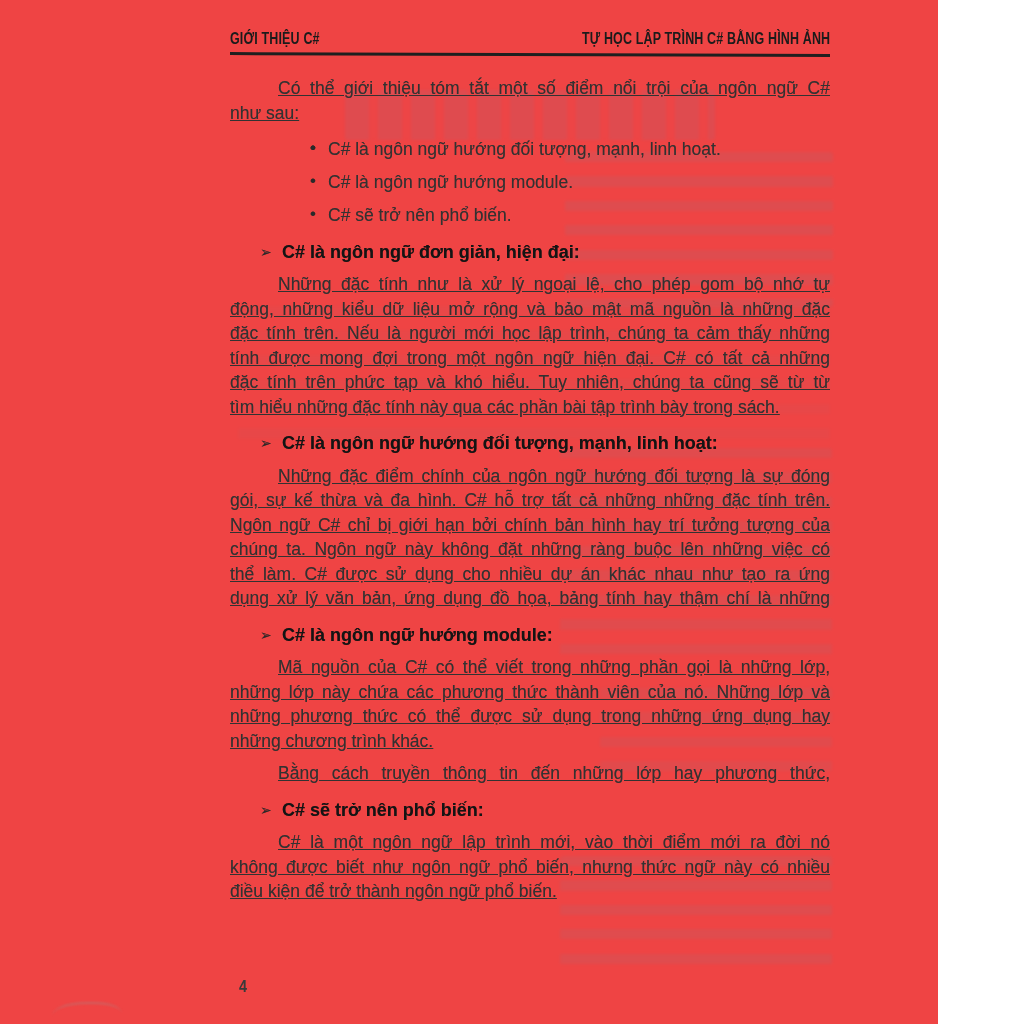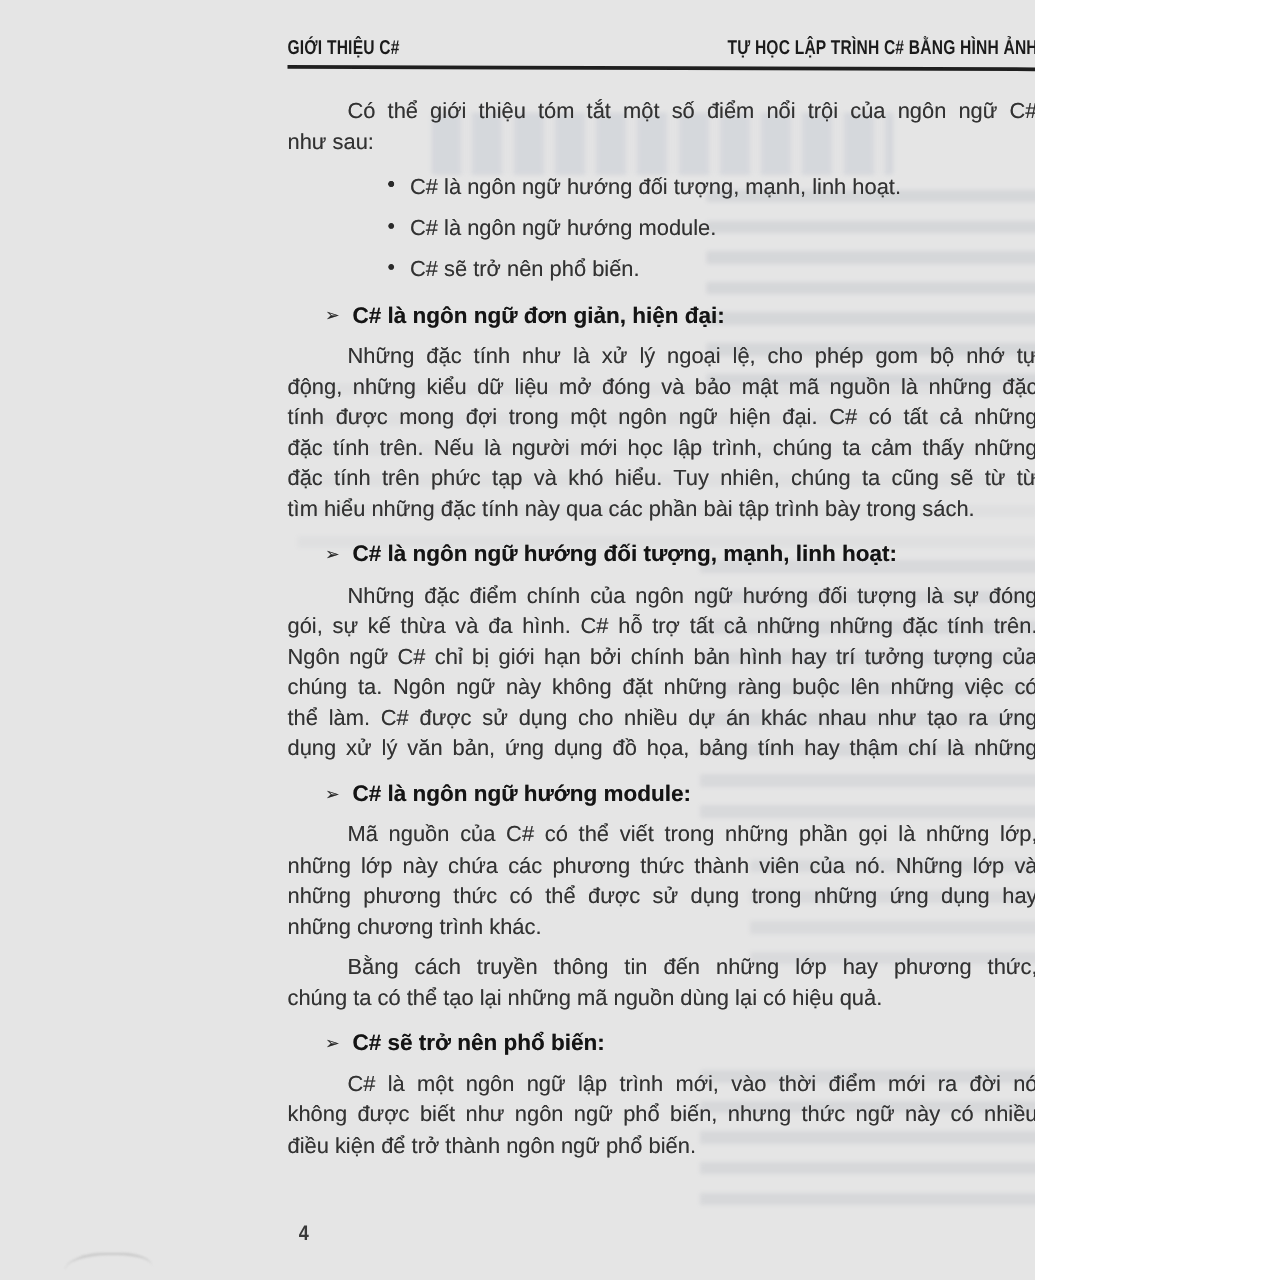--- a/index.html
+++ b/index.html
@@ -1,38 +1,38 @@
 <!DOCTYPE html>
 <html lang="vi"><head>
 <meta charset="utf-8">
 <style>
   html,body { margin:0; padding:0; background:#ffffff; }
   .page {
-    position:relative; width:828px; height:1024px;
-    background:#e5e5e5; overflow:hidden;
+    position:relative; width:938px; height:1024px;
+    background:#ef4444; overflow:hidden;
     font-family:"Liberation Sans", sans-serif;
     color:#303030;
   }
   
   .content { position:absolute; left:230px; top:30px; width:600px; }
 
   .header { display:flex; justify-content:space-between; align-items:flex-end; }
   .header .hl, .header .hr {
     display:inline-block; font-weight:bold; font-size:16px; color:#1b1b1b;
     white-space:nowrap; letter-spacing:.2px;
   }
   .header .hl { transform:scaleX(.78); transform-origin:left bottom; }
   .header .hr { transform:scaleX(.78); transform-origin:right bottom; }
   .rule { height:3px; background:#1f1f1f; margin-top:5px; transform:rotate(.18deg); }
 
   .bodytext { font-size:17.5px; line-height:24.5px; color:#323232;
               text-shadow:0 0 .5px rgba(45,45,45,.45); }
 
   .para { margin:0 0 8px 0; }
-  .jline { text-align:justify; text-align-last:justify; white-space:normal; }
+  .jline { text-align:justify; text-align-last:justify; white-space:normal;text-decoration:underline; }
   .jline.last { text-align-last:left; }
   .para .jline:first-child { text-indent:48px; }
 
   .intro { margin-top:20px; }
 
   .bullets { margin:12px 0 0 0; padding:0 0 0 80px; list-style:none; }
   .bullets li { position:relative; padding-left:18px; margin-bottom:8.5px; }
   .bullets .dot { position:absolute; left:0; top:-1px; font-size:17px; color:#2a2a2a; }
 
   .section { margin-top:12px; }
@@ -103,23 +103,23 @@
           <li><span class="dot">•</span><span>C# là ngôn ngữ hướng đối tượng, mạnh, linh hoạt.</span></li>
           <li><span class="dot">•</span><span>C# là ngôn ngữ hướng module.</span></li>
           <li><span class="dot">•</span><span>C# sẽ trở nên phổ biến.</span></li>
         </ul>
 
       <div id="sections">
           <div class="section">
             <div class="section-heading"><span class="marker">➢</span><span>C# là ngôn ngữ đơn giản, hiện đại:</span></div>
             <div class="para">
               <div class="jline">Những đặc tính như là xử lý ngoại lệ, cho phép gom bộ nhớ tự</div>
-              <div class="jline">động, những kiểu dữ liệu mở đóng và bảo mật mã nguồn là những đặc</div>
+              <div class="jline">động, những kiểu dữ liệu mở rộng và bảo mật mã nguồn là những đặc</div>
+              <div class="jline">đặc tính trên. Nếu là người mới học lập trình, chúng ta cảm thấy những</div>
               <div class="jline">tính được mong đợi trong một ngôn ngữ hiện đại. C# có tất cả những</div>
-              <div class="jline">đặc tính trên. Nếu là người mới học lập trình, chúng ta cảm thấy những</div>
               <div class="jline">đặc tính trên phức tạp và khó hiểu. Tuy nhiên, chúng ta cũng sẽ từ từ</div>
               <div class="jline last">tìm hiểu những đặc tính này qua các phần bài tập trình bày trong sách.</div>
             </div>
           </div>
           <div class="section">
             <div class="section-heading"><span class="marker">➢</span><span>C# là ngôn ngữ hướng đối tượng, mạnh, linh hoạt:</span></div>
             <div class="para">
               <div class="jline">Những đặc điểm chính của ngôn ngữ hướng đối tượng là sự đóng</div>
               <div class="jline">gói, sự kế thừa và đa hình. C# hỗ trợ tất cả những những đặc tính trên.</div>
               <div class="jline">Ngôn ngữ C# chỉ bị giới hạn bởi chính bản hình hay trí tưởng tượng của</div>
@@ -131,21 +131,20 @@
           <div class="section">
             <div class="section-heading"><span class="marker">➢</span><span>C# là ngôn ngữ hướng module:</span></div>
             <div class="para">
               <div class="jline">Mã nguồn của C# có thể viết trong những phần gọi là những lớp,</div>
               <div class="jline">những lớp này chứa các phương thức thành viên của nó. Những lớp và</div>
               <div class="jline">những phương thức có thể được sử dụng trong những ứng dụng hay</div>
               <div class="jline last">những chương trình khác.</div>
             </div>
             <div class="para">
               <div class="jline">Bằng cách truyền thông tin đến những lớp hay phương thức,</div>
-              <div class="jline last">chúng ta có thể tạo lại những mã nguồn dùng lại có hiệu quả.</div>
             </div>
           </div>
           <div class="section">
             <div class="section-heading"><span class="marker">➢</span><span>C# sẽ trở nên phổ biến:</span></div>
             <div class="para">
               <div class="jline">C# là một ngôn ngữ lập trình mới, vào thời điểm mới ra đời nó</div>
               <div class="jline">không được biết như ngôn ngữ phổ biến, nhưng thức ngữ này có nhiều</div>
               <div class="jline last">điều kiện để trở thành ngôn ngữ phổ biến.</div>
             </div>
           </div>

